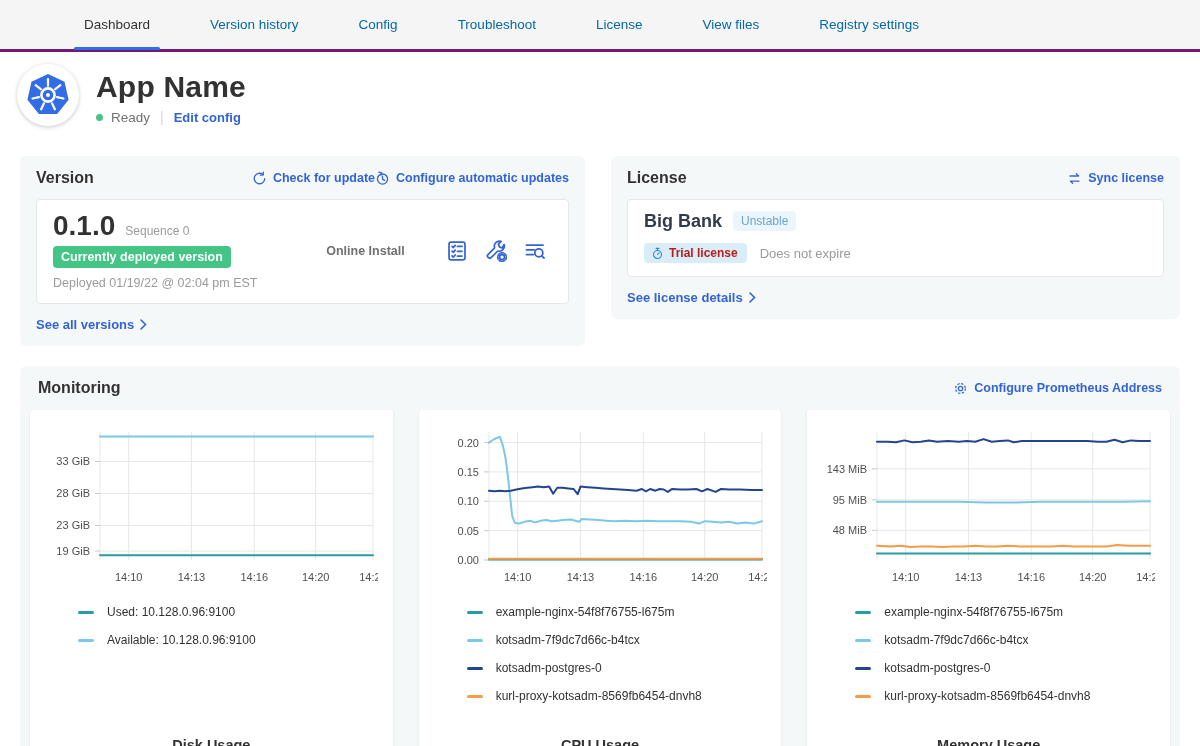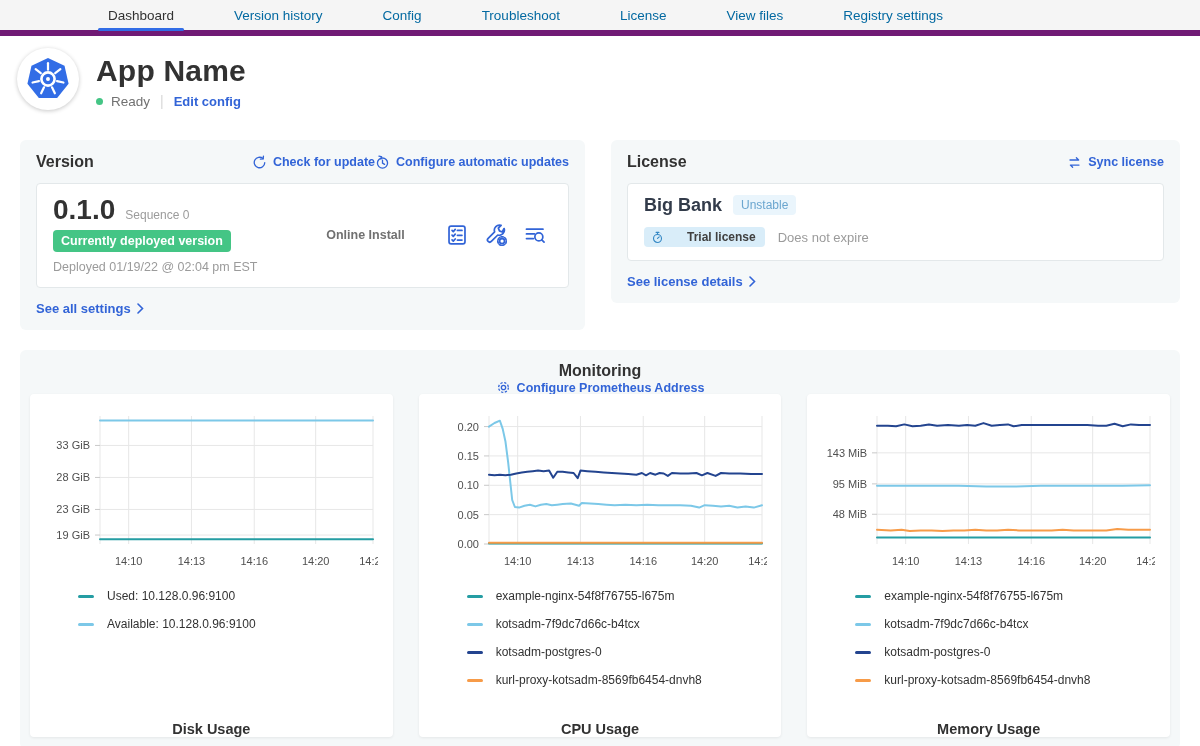--- a/index.html
+++ b/index.html
@@ -3,22 +3,22 @@
 <meta charset="utf-8">
 <style>
   * { box-sizing: border-box; }
   html,body { margin:0; padding:0; }
   body {
     width:1200px; height:746px; overflow:hidden;
     background:#ffffff; color:#323232;
     font-family:"Liberation Sans","DejaVu Sans",sans-serif;
   }
   
-  .nav { height:36px; background:#f5f5f5; border-bottom:6px solid #701a75;
-         display:flex; align-items:stretch; padding-left:104px; }
+  .nav { height:52px; background:#f5f5f5; border-bottom:3px solid #701a75;
+         display:flex; align-items:stretch; padding-left:80px; }
   .tab { display:flex; align-items:center; padding:0 4px; margin-right:52px;
          font-size:13.5px; color:#0369a1; cursor:pointer; position:relative; white-space:nowrap; }
   .tab.active { color:#323232; }
   .tab.active::after { content:''; position:absolute; left:-6px; right:-6px; bottom:-1px;
          height:3px; background:#326de6; border-radius:2px; }
   
   .app-header { display:flex; align-items:flex-start; padding:12px 20px 0 17px; }
   .app-icon { width:62px; height:62px; border-radius:50%; background:#fff; flex:none;
               box-shadow:0 1px 4px rgba(0,0,0,.22); display:flex; align-items:center; justify-content:center; }
   .app-title-block { margin-left:17px; }
@@ -47,27 +47,27 @@
                   font-weight:bold; font-size:12.5px; padding:4px 8px; border-radius:4px; }
   .v-deployed { margin-top:8px; font-size:12.5px; color:#9b9b9b; }
   .v-mid { flex:1; text-align:center; color:#717171; font-weight:bold; font-size:12.5px; }
   .v-icons { display:flex; gap:17px; align-items:center; padding-right:6px; }
   .v-icons svg { stroke:#3264d7; fill:none; stroke-width:1.25; stroke-linecap:round; stroke-linejoin:round; cursor:pointer; }
   .see-link { margin-top:13px; font-size:13px; }
   .lic-row1 { display:flex; align-items:flex-start; gap:11px; }
   .lic-name { font-size:18px; font-weight:bold; color:#323b4a; }
   .badge-unstable { background:#eaf5fc; color:#6ba6cf; font-size:12px; padding:3px 8px; border-radius:4px; }
   .lic-row2 { display:flex; align-items:center; gap:13px; margin-top:11px; }
-  .badge-trial { background:#d9edf9; color:#404040; font-weight:bold; font-size:12px;
-                 padding:3px 9px 3px 7px; border-radius:4px; display:inline-flex; align-items:center; gap:23px; }
+  .badge-trial { background:#d9edf9; color:#b91c1c; font-weight:bold; font-size:12px;
+                 padding:3px 9px 3px 7px; border-radius:4px; display:inline-flex; align-items:center; gap:5px; }
   .badge-trial svg { stroke:#3588c5; fill:none; stroke-width:1.3; stroke-linecap:round; }
   .lic-expiry { color:#9b9b9b; font-size:13px; }
   
   .monitoring { margin:20px 20px 0; background:#f5f8f9; border-radius:6px; padding:10px 10px 12px; }
-  .mon-head { display:flex; align-items:center; justify-content:space-between; padding:2px 8px 0; height:22px;flex-direction:column; }
+  .mon-head { display:flex; align-items:center; justify-content:space-between; padding:2px 8px 0; height:22px; }
   .mon-title { font-size:16px; font-weight:bold; }
   .charts-row { display:flex; gap:26px; margin-top:12px; }
   .chart-card { flex:1; background:#fff; border-radius:4px; box-shadow:0 1px 3px rgba(0,0,0,.07);
                 height:343px; display:flex; flex-direction:column; padding:10px 14px 0; }
   svg.chart { width:334px; height:170px; display:block; }
   svg.chart text.tick { font-family:"Liberation Sans","DejaVu Sans",sans-serif; font-size:11px; fill:#4f4f4f; }
   .legend { margin-top:8px; padding-left:34px; }
   .legend-item { display:flex; align-items:center; gap:13px; height:28px; font-size:12px; color:#323232; }
   .legend-dash { width:16px; height:3px; border-radius:2px; flex:none; }
   .chart-title { margin-top:auto; text-align:center; font-weight:bold; font-size:14.5px; }
@@ -164,21 +164,21 @@
           <line x1="1.8" y1="3.8" x2="13.8" y2="3.8"></line>
           <line x1="1.8" y1="7.2" x2="7.6" y2="7.2"></line>
           <line x1="1.8" y1="10.6" x2="6.8" y2="10.6"></line>
           <circle cx="10.8" cy="9.4" r="2.9"></circle>
           <line x1="12.9" y1="11.5" x2="14.6" y2="13.2"></line>
         </svg>
       </div>
     </div>
     <div class="see-link">
       <a class="blue-link" style="font-size:13px">
-        <span>See all settings</span>
+        <span>See all versions</span>
         <svg width="7" height="11" viewBox="0 0 7 11" fill="none" stroke="#3264d7" stroke-width="1.6" stroke-linecap="round">
             <polyline points="1,1 5.5,5.5 1,10"></polyline>
           </svg>
       </a>
     </div>
   </div>
 
   <div class="panel panel-license">
     <div class="panel-head">
       <div class="panel-title">License</div>

